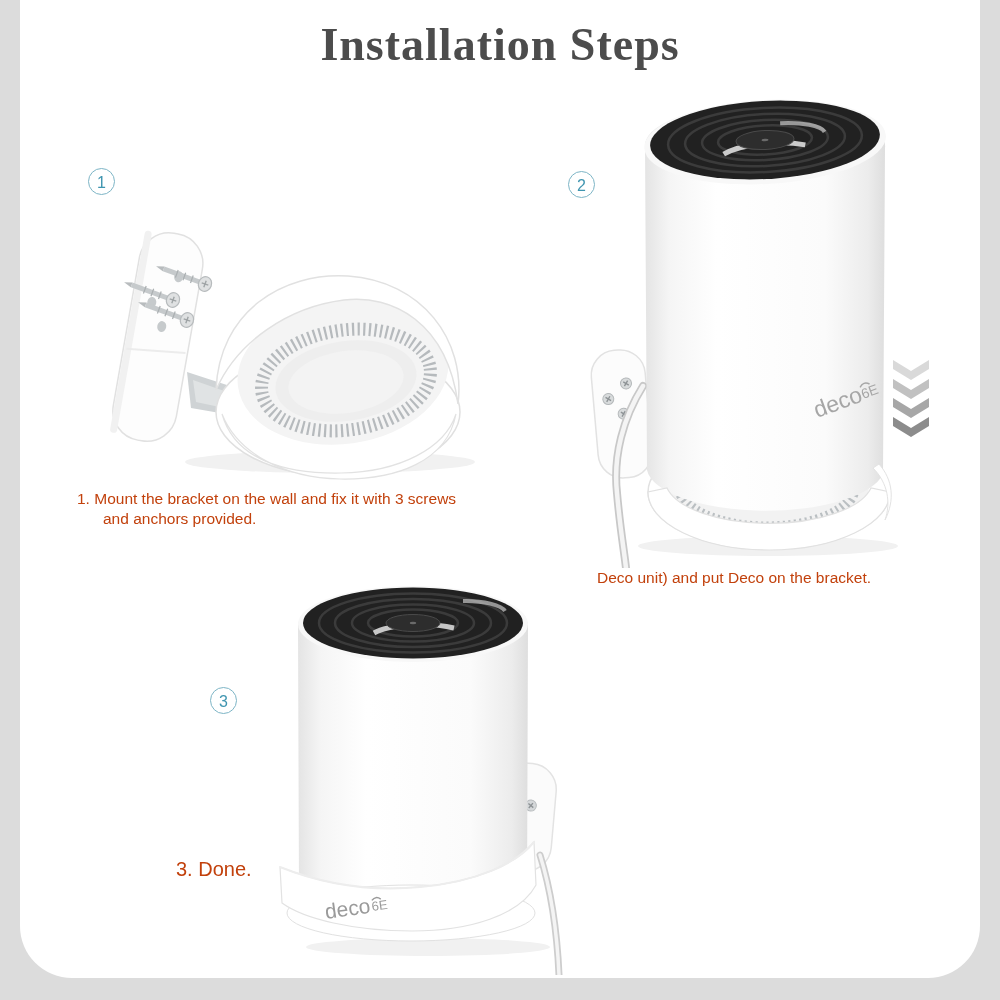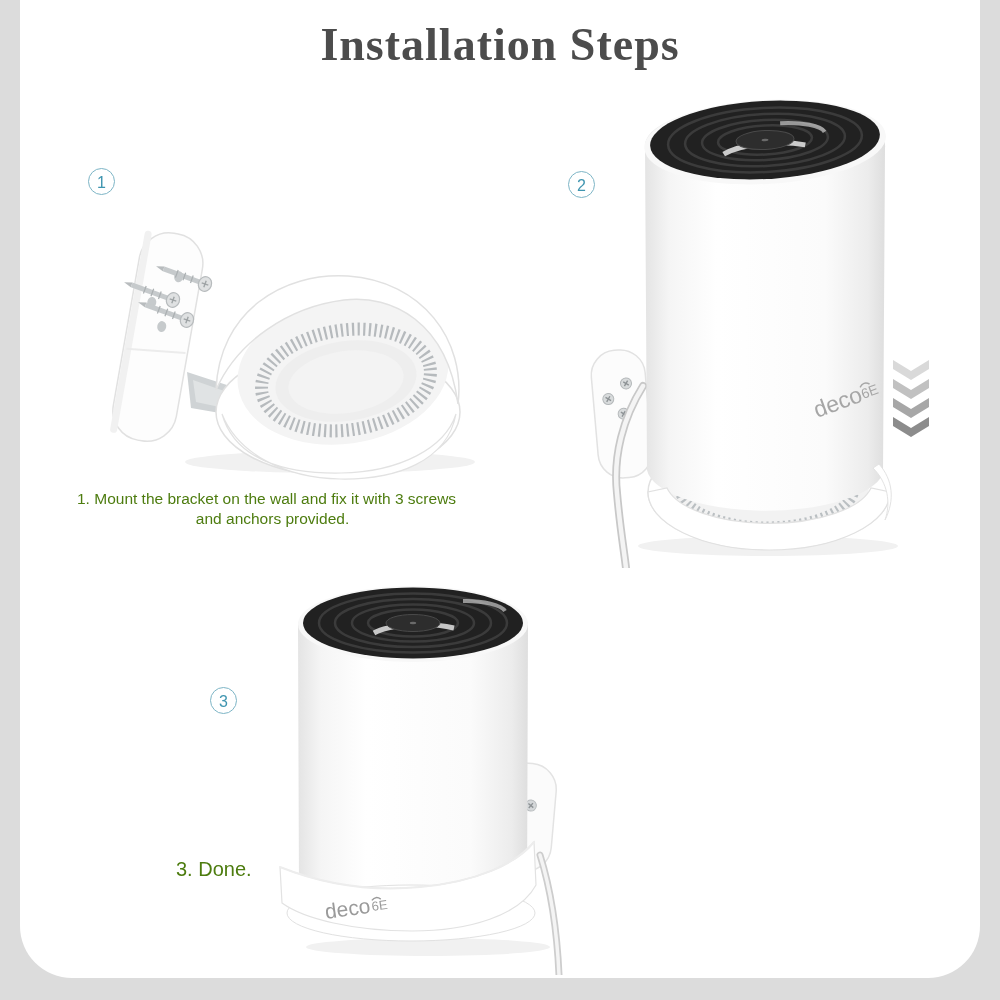--- a/index.html
+++ b/index.html
@@ -8,25 +8,25 @@
     border-radius:0 0 52px 52px;overflow:hidden;}
   .title{position:absolute;top:18px;left:0;width:100%;text-align:center;
     font-family:"Liberation Serif",serif;font-weight:700;font-size:46px;
     color:#4c4c4c;letter-spacing:1px;}
   .badge{position:absolute;width:27px;height:27px;border:1.5px solid #7db5c6;
     border-radius:50%;color:#3f95b0;font-size:16px;line-height:27px;text-align:center;
     box-sizing:border-box;}
   #badge1{left:68px;top:168px;}
   #badge2{left:548px;top:171px;}
   #badge3{left:190px;top:687px;}
-  .caption{position:absolute;color:#4d7c0f;font-size:15.5px;line-height:1.32;}
+  .caption{position:absolute;color:#c2410c;font-size:15.5px;line-height:1.32;}
   #caption1{left:57px;top:489px;}
   #caption2{left:551px;top:568px;}
   #caption3{left:156px;top:856px;font-size:20px;}
-  .caption .l2{margin-left:12px;text-align:center;}
+  .caption .l2{margin-left:26px;}
   .illus{position:absolute;}
   #illus1{left:75px;top:222px;}
   #illus2{left:553px;top:88px;}
   #illus3{left:258px;top:575px;}
   .chevrons{position:absolute;left:872px;top:360px;display:flex;flex-direction:column;}
   .chevrons svg{display:block;margin-bottom:-2px;}
   text.logo-brand{font-family:"Liberation Sans",sans-serif;}
 </style>
 </head>
 <body>
@@ -235,18 +235,19 @@
         <path d="M48,-12 Q52.5,-16.5 57,-12" fill="none" stroke="#9a9a9a" stroke-width="1.4"></path>
       </g>
     </g>
   </svg>
 
   <div class="caption" id="caption1">
     <div class="l1">1. Mount the bracket on the wall and fix it with 3 screws</div>
     <div class="l2">and anchors provided.</div>
   </div>
   <div class="caption" id="caption2">
+    <div class="l2">Deco unit) and put Deco on the bracket.</div>
   </div>
   <div class="caption" id="caption3">
     <div class="l1">3. Done.</div>
   </div>
 
 </div>
 
 </body></html>

